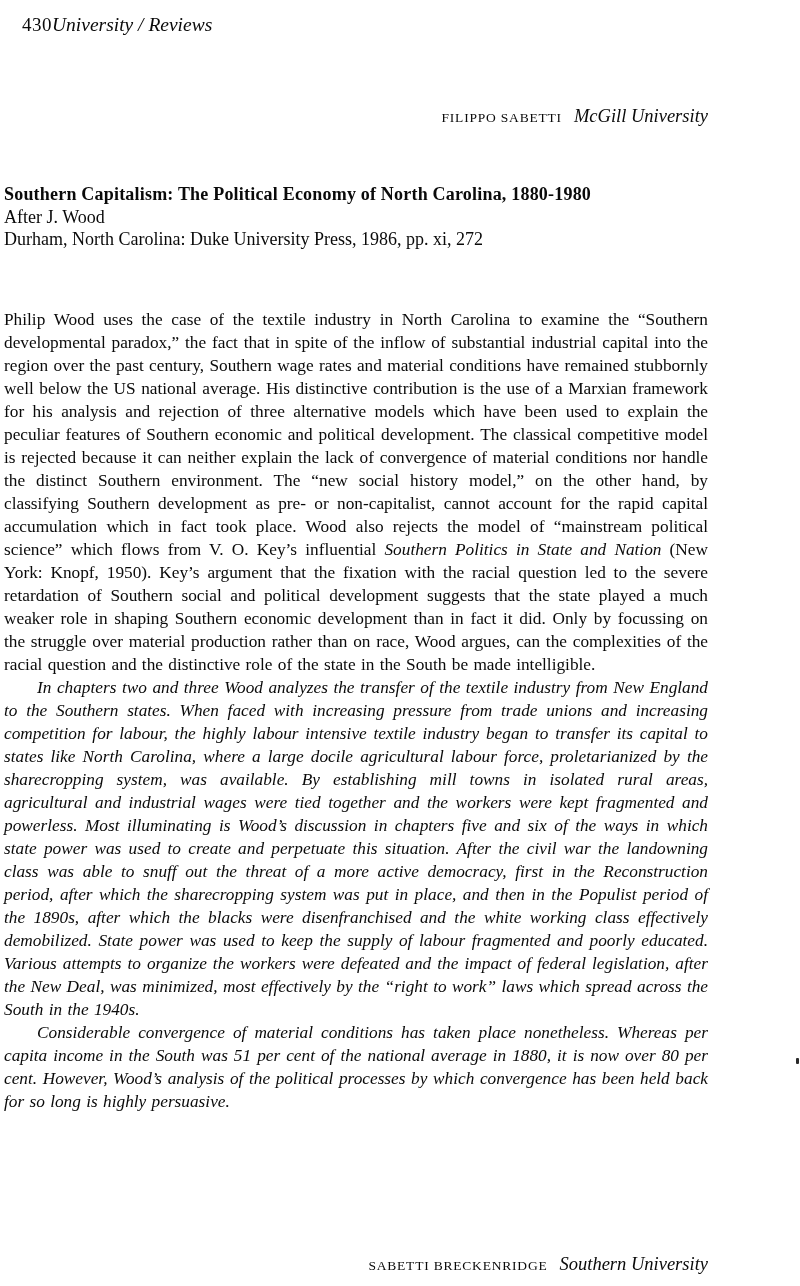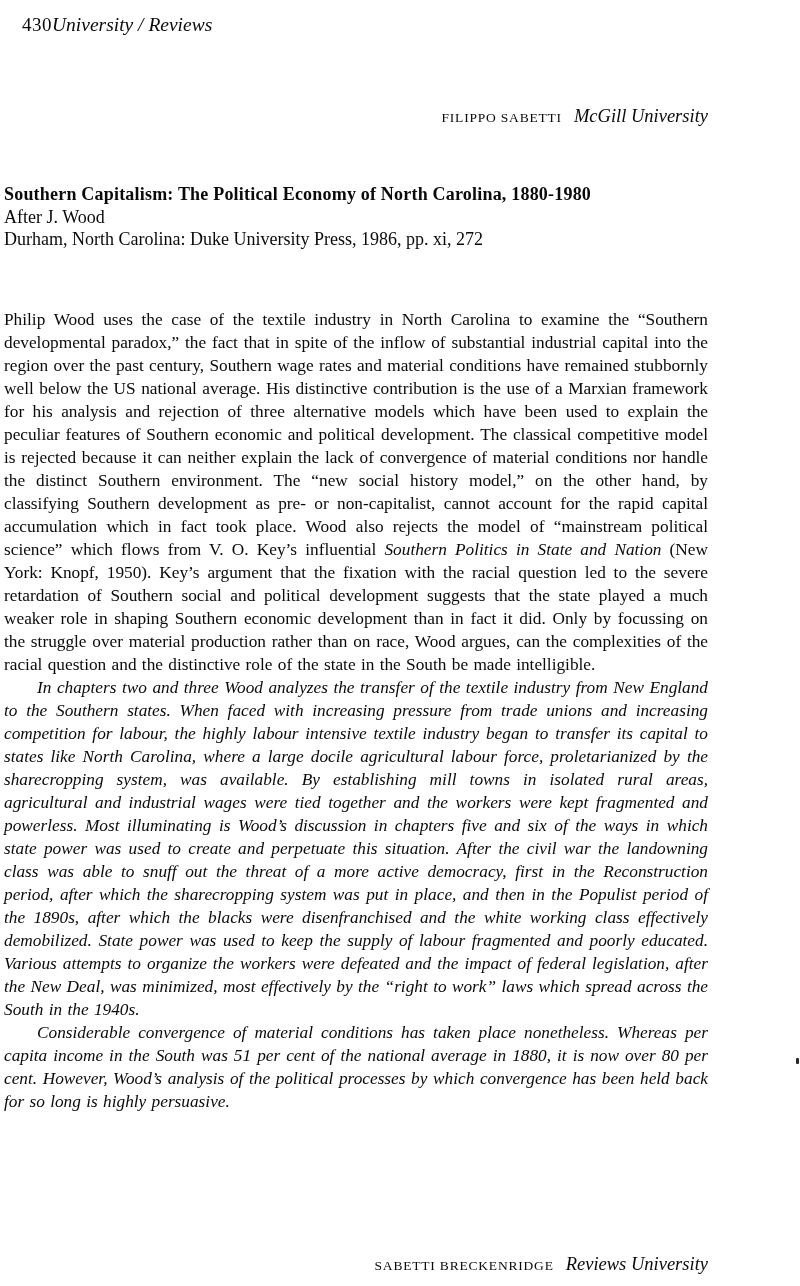--- a/index.html
+++ b/index.html
@@ -73,18 +73,18 @@
     <p>Durham, North Carolina: Duke University Press, 1986, pp. xi, 272</p>
   </div>
 
   <div class="review-body">
     <p class="body-text"><span>Philip Wood uses the case of the textile industry in North Carolina to examine the “Southern developmental paradox,” the fact that in spite of the inflow of substantial industrial capital into the region over the past century, Southern wage rates and material conditions have remained stubbornly well below the US national average. His distinctive contribution is the use of a Marxian framework for his analysis and rejection of three alternative models which have been used to explain the peculiar features of Southern economic and political development. The classical competitive model is rejected because it can neither explain the lack of convergence of material conditions nor handle the distinct Southern environment. The “new social history model,” on the other hand, by classifying Southern development as pre- or non-capitalist, cannot account for the rapid capital accumulation which in fact took place. Wood also rejects the model of “mainstream political science” which flows from V. O. Key’s influential </span><span class="italic">Southern Politics in State and Nation</span><span> (New York: Knopf, 1950). Key’s argument that the fixation with the racial question led to the severe retardation of Southern social and political development suggests that the state played a much weaker role in shaping Southern economic development than in fact it did. Only by focussing on the struggle over material production rather than on race, Wood argues, can the complexities of the racial question and the distinctive role of the state in the South be made intelligible.</span></p>
     <p class="body-text indent">In chapters two and three Wood analyzes the transfer of the textile industry from New England to the Southern states. When faced with increasing pressure from trade unions and increasing competition for labour, the highly labour intensive textile industry began to transfer its capital to states like North Carolina, where a large docile agricultural labour force, proletarianized by the sharecropping system, was available. By establishing mill towns in isolated rural areas, agricultural and industrial wages were tied together and the workers were kept fragmented and powerless. Most illuminating is Wood’s discussion in chapters five and six of the ways in which state power was used to create and perpetuate this situation. After the civil war the landowning class was able to snuff out the threat of a more active democracy, first in the Reconstruction period, after which the sharecropping system was put in place, and then in the Populist period of the 1890s, after which the blacks were disenfranchised and the white working class effectively demobilized. State power was used to keep the supply of labour fragmented and poorly educated. Various attempts to organize the workers were defeated and the impact of federal legislation, after the New Deal, was minimized, most effectively by the “right to work” laws which spread across the South in the 1940s.</p>
     <p class="body-text indent">Considerable convergence of material conditions has taken place nonetheless. Whereas per capita income in the South was 51 per cent of the national average in 1880, it is now over 80 per cent. However, Wood’s analysis of the political processes by which convergence has been held back for so long is highly persuasive.</p>
   </div>
 
   <div class="attribution attr2">
-    <span class="reviewer-name">SABETTI BRECKENRIDGE</span><span class="affiliation">Reviews University</span>
+    <span class="reviewer-name">SABETTI BRECKENRIDGE</span><span class="affiliation">Southern University</span>
   </div>
 
   <div class="speck"></div>
 
 </div>
 
 </body></html>

